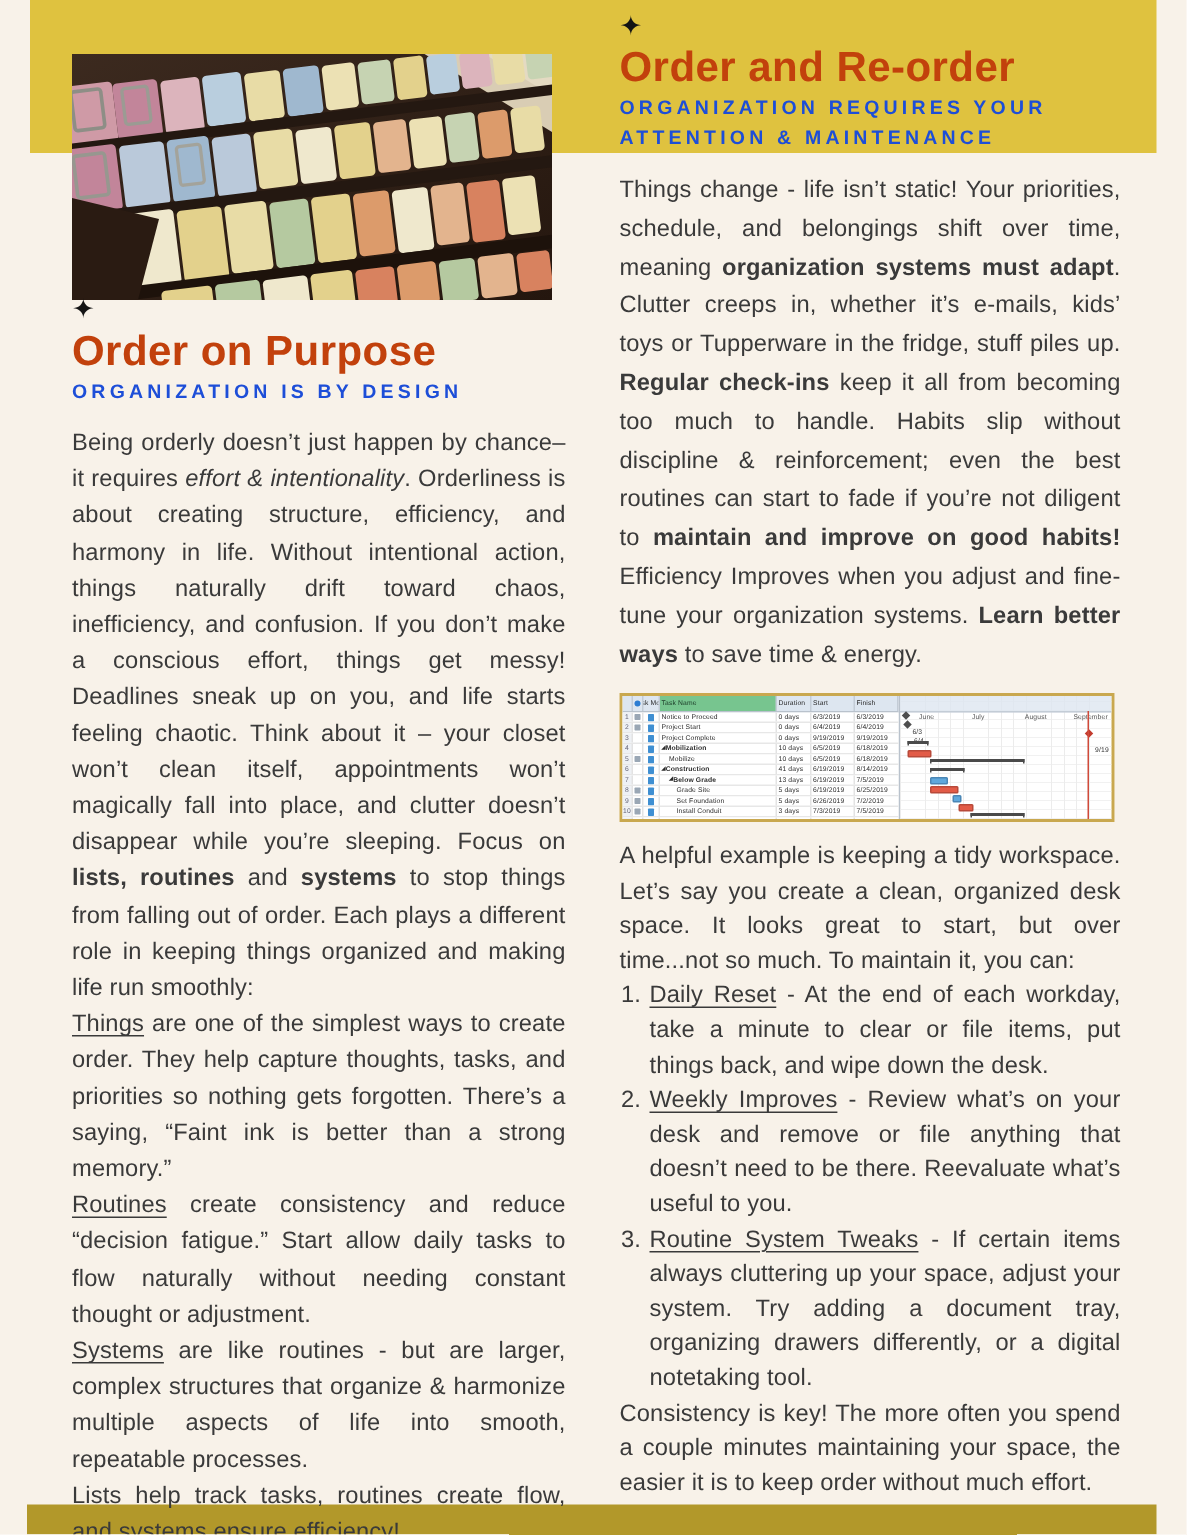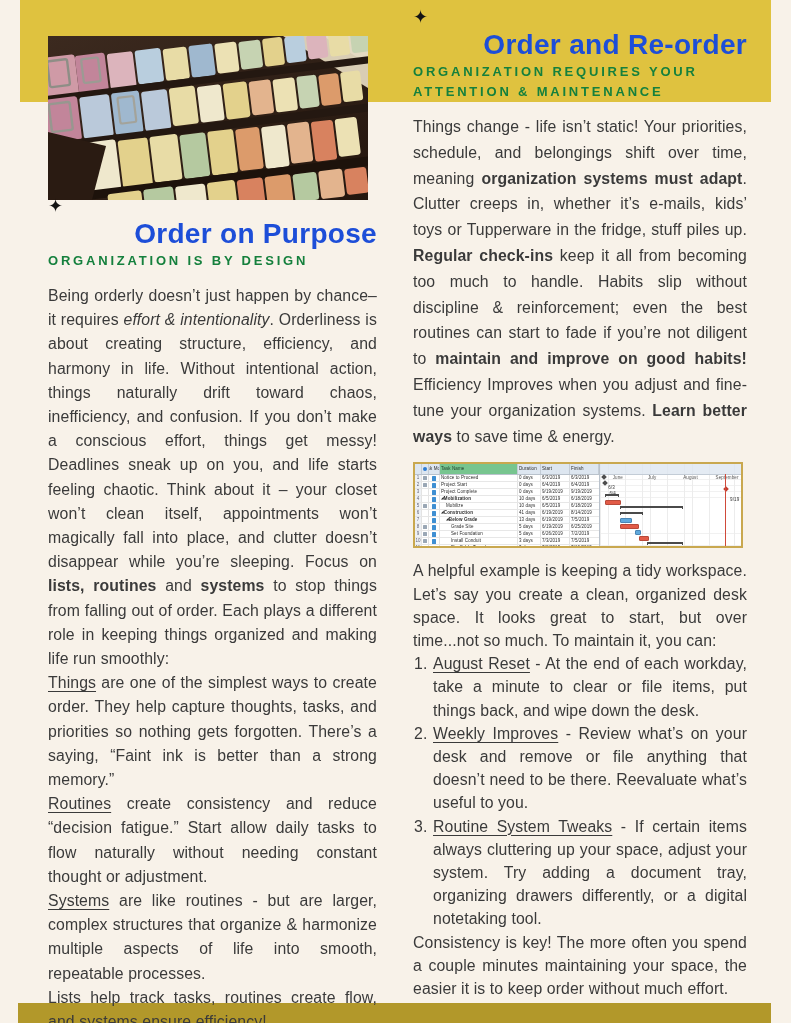--- a/index.html
+++ b/index.html
@@ -7,22 +7,22 @@
     position:relative; width:791px; height:1023px; overflow:hidden;
     background:#f8f2e9; font-family:"Liberation Sans", sans-serif; color:#3a3a3a;
   }
   .gold-band{position:absolute; left:20px; top:0; width:751px; height:102px; background:#dfc23f;}
   .footer-bar{position:absolute; left:18px; bottom:0; width:753px; height:20px; background:#b2982a;}
   .photo{position:absolute; left:48px; top:36px; width:320px; height:164px; display:block;}
   .col{position:absolute;}
   .col-left{left:48px; top:196px; width:329px;}
   .col-right{left:413px; top:7px; width:334px;}
   .sparkle{display:block; font-size:18px; line-height:20px; color:#141414;}
-  .title{margin:1px 0 1px; font-size:28px; line-height:33px; font-weight:600; letter-spacing:.3px; color:#1d4ed8;text-align:right;}
-  .subtitle{font-size:13px; line-height:20px; letter-spacing:2.8px; font-weight:600; color:#15803d;}
+  .title{margin:1px 0 1px; font-size:28px; line-height:33px; font-weight:600; letter-spacing:.3px; color:#c2410c;}
+  .subtitle{font-size:13px; line-height:20px; letter-spacing:2.8px; font-weight:600; color:#1d4ed8;}
   .body-copy{margin-top:13px; font-size:15.8px; line-height:24.2px; text-align:justify; letter-spacing:.1px;}
   .col-right .body-copy{margin-top:12px; line-height:25.8px;}
   .col-right .after-gantt{line-height:23.2px; margin-top:0;}
   p.para{margin:0;}
   .b{font-weight:700;} .i{font-style:italic;}
   .u{text-decoration:underline; text-underline-offset:3px; text-decoration-thickness:1px;}
   .list-item{position:relative; padding-left:20px; margin:0;}
   .list-item .marker{position:absolute; left:1px; top:0;}
   
   .gantt{position:relative; margin:13px 0 11px; width:330px; height:86px; border:2px solid #c9a84f;
@@ -340,21 +340,21 @@
             <div class="bar bar-red" style="left: 28%; width: 5%; top: 71.5px;"></div>
             <div class="bar bar-summary" style="left: 33%; width: 26.2%; top: 77.5px;"></div>
             <div class="redline" style="left: 88.5%;"></div>
           </div>
       </div>
 
       <div class="after-gantt body-copy">
         <p class="para"><span>A helpful example is keeping a tidy workspace. Let’s say you create a clean, organized desk space. It looks great to start, but over time...not so much. To maintain it, you can:</span></p>
         <div class="list-item">
           <span class="marker">1.</span>
-          <span><span class="u">August Reset</span><span> - At the end of each workday, take a minute to clear or file items, put things back, and wipe down the desk.</span></span>
+          <span><span class="u">Daily Reset</span><span> - At the end of each workday, take a minute to clear or file items, put things back, and wipe down the desk.</span></span>
         </div>
         <div class="list-item">
           <span class="marker">2.</span>
           <span><span class="u">Weekly Improves</span><span> - Review what’s on your desk and remove or file anything that doesn’t need to be there. Reevaluate what’s useful to you.</span></span>
         </div>
         <div class="list-item">
           <span class="marker">3.</span>
           <span><span class="u">Routine System Tweaks</span><span> - If certain items always cluttering up your space, adjust your system. Try adding a document tray, organizing drawers differently, or a digital notetaking tool.</span></span>
         </div>
         <p class="para"><span>Consistency is key! The more often you spend a couple minutes maintaining your space, the easier it is to keep order without much effort.</span></p>

